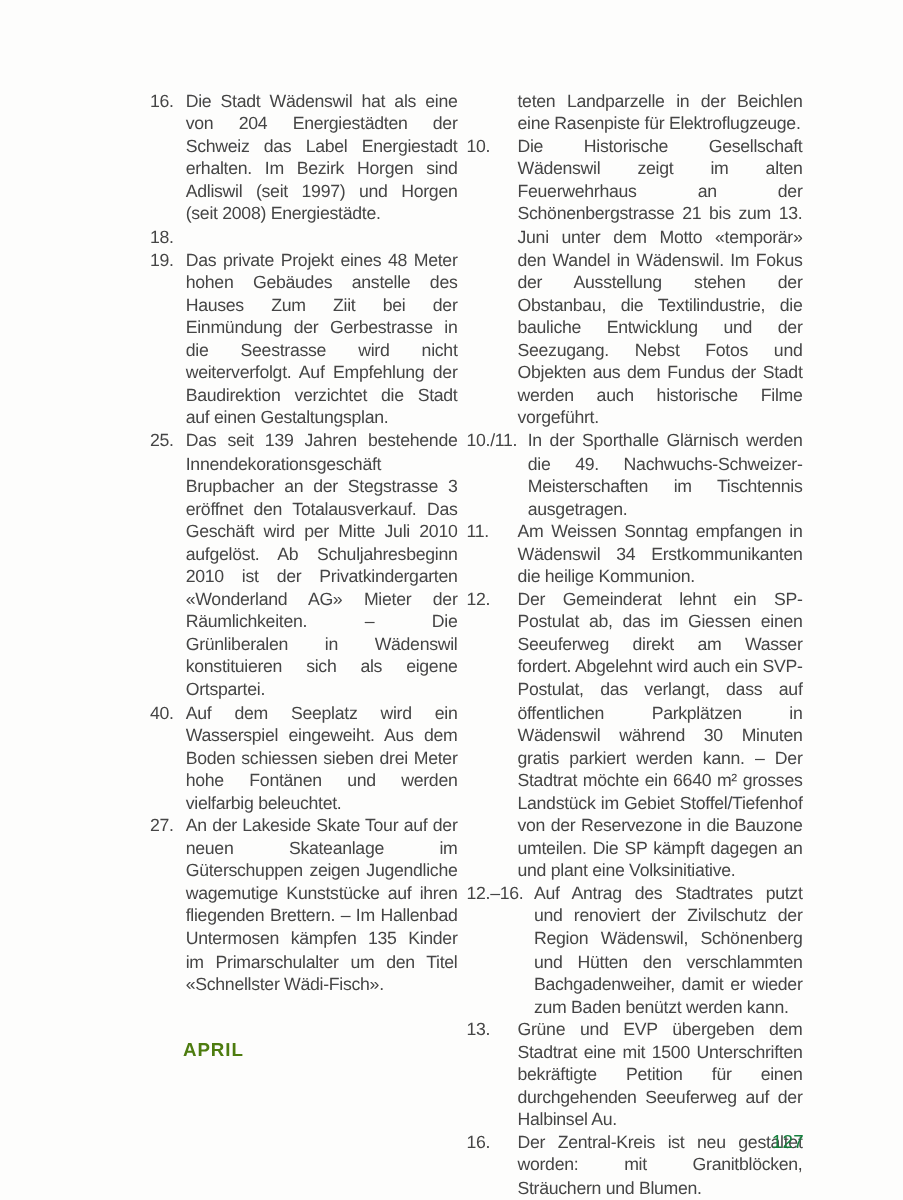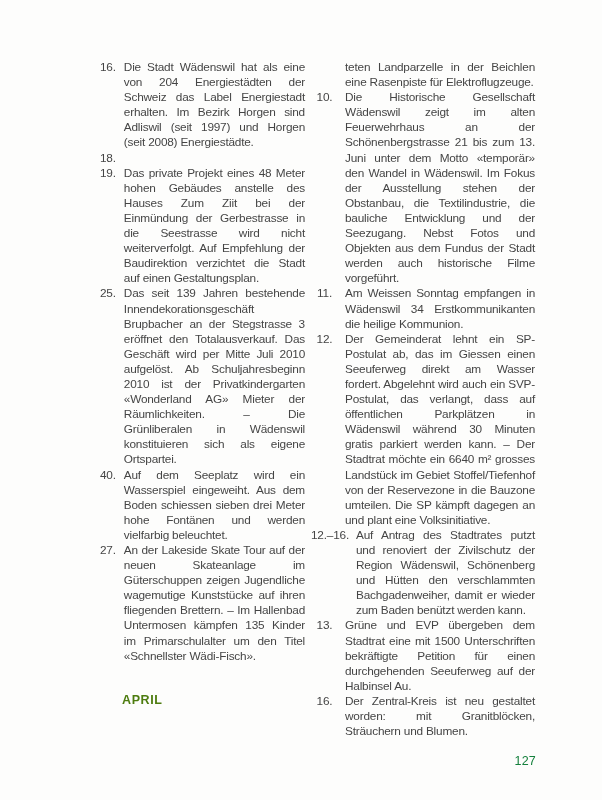--- a/index.html
+++ b/index.html
@@ -24,21 +24,21 @@
     letter-spacing: -0.2px;
   }
   .col-left  { left: 100px; width: 205px; }
   .col-right { left: 311px; width: 224px; }
 
   .item {
     display: flex;
     align-items: flex-start;
   }
   .item .num {
-    text-align: center;
+    text-align: left;
     flex-shrink: 0;
   }
   .col-left  .item .num { min-width: 14px; margin-right: 8px; }
   .col-right .item .num { min-width: 27px; margin-right: 7px; }
   .item .txt {
     flex: 1;
     text-align: justify;
     hyphens: auto;
   }
   .month-heading {
@@ -97,20 +97,24 @@
 
     <div class="item">
       <span class="num"></span>
       <span class="txt">teten Landparzelle in der Beichlen eine Rasenpiste für Elektroflugzeuge.</span>
     </div>
     <div class="item">
       <span class="num">10.</span>
       <span class="txt">Die Historische Gesellschaft Wädenswil zeigt im alten Feuerwehrhaus an der Schönenbergstrasse 21 bis zum 13. Juni unter dem Motto «temporär» den Wandel in Wädenswil. Im Fokus der Ausstellung stehen der Obstanbau, die Textilindustrie, die bauliche Entwicklung und der Seezugang. Nebst Fotos und Objekten aus dem Fundus der Stadt werden auch historische Filme vorgeführt.</span>
     </div>
     <div class="item">
+      <span class="num">10./11.</span>
+      <span class="txt">In der Sporthalle Glärnisch werden die 49. Nachwuchs-Schweizer-Meisterschaften im Tischtennis ausgetragen.</span>
+    </div>
+    <div class="item">
       <span class="num">11.</span>
       <span class="txt">Am Weissen Sonntag empfangen in Wädenswil 34 Erstkommunikanten die heilige Kommunion.</span>
     </div>
     <div class="item">
       <span class="num">12.</span>
       <span class="txt">Der Gemeinderat lehnt ein SP-Postulat ab, das im Giessen einen Seeuferweg direkt am Wasser fordert. Abgelehnt wird auch ein SVP-Postulat, das verlangt, dass auf öffentlichen Parkplätzen in Wädenswil während 30 Minuten gratis parkiert werden kann. – Der Stadtrat möchte ein 6640 m² grosses Landstück im Gebiet Stoffel/Tiefenhof von der Reservezone in die Bauzone umteilen. Die SP kämpft dagegen an und plant eine Volksinitiative.</span>
     </div>
     <div class="item">
       <span class="num">12.–16.</span>
       <span class="txt">Auf Antrag des Stadtrates putzt und renoviert der Zivilschutz der Region Wädenswil, Schönenberg und Hütten den verschlammten Bachgadenweiher, damit er wieder zum Baden benützt werden kann.</span>

